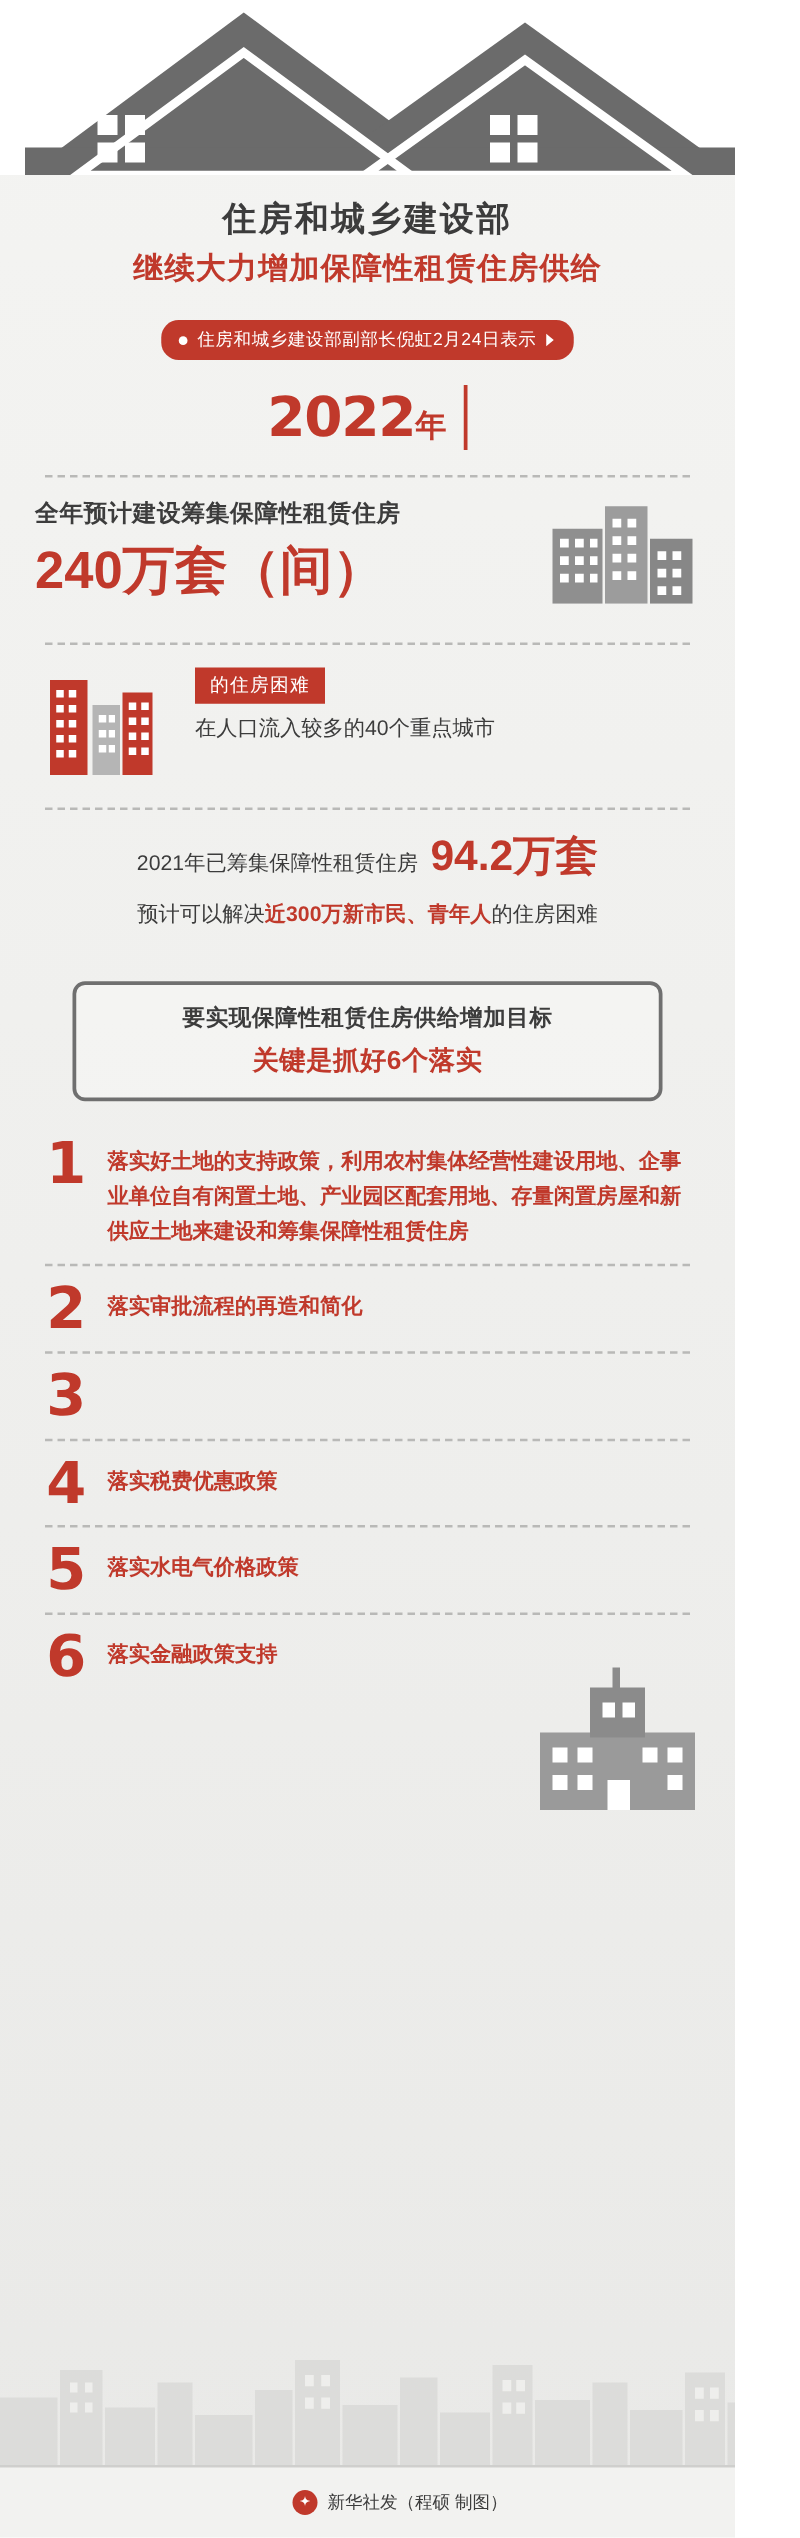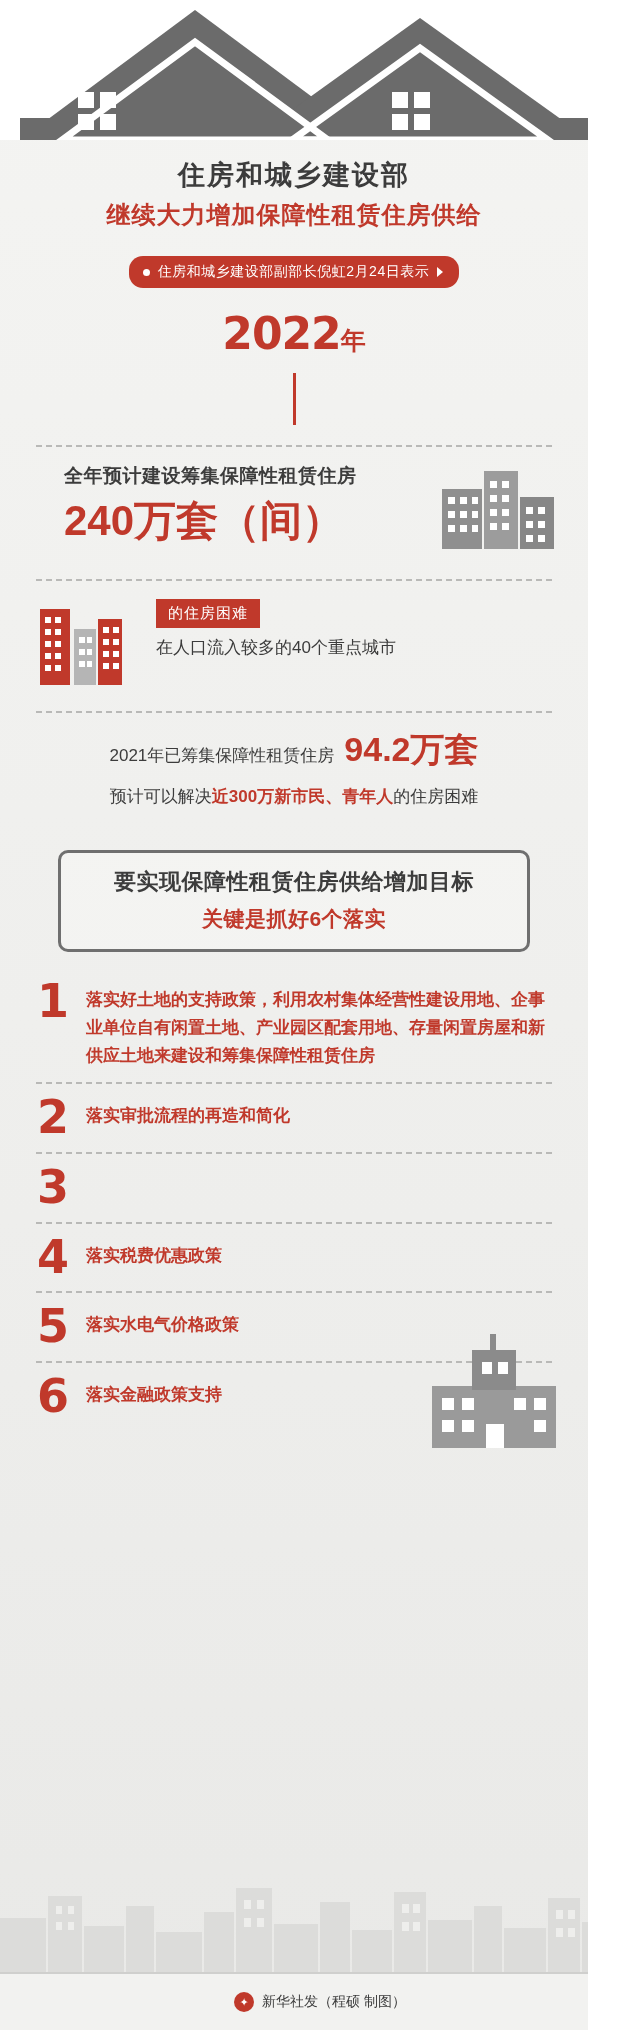--- a/index.html
+++ b/index.html
@@ -70,21 +70,20 @@
     border-left: 6px solid #ffffff;
   }
 
   
   .year-row {
     display: flex;
     align-items: center;
     justify-content: center;
     margin-top: 20px;
     gap: 14px;
-    flex-direction: column;
   }
   .year-num {
     font-size: 44px;
     font-weight: bold;
     color: #c0392b;
     letter-spacing: -1px;
     font-family: "DejaVu Sans", sans-serif;
   }
   .year-num .cn { font-size: 25px; font-family: "Liberation Sans", sans-serif; letter-spacing: 0; }
   .year-bar { width: 3px; height: 52px; background: #c0392b; }
@@ -95,21 +94,20 @@
     margin: 20px 36px 0 36px;
     border-top: 2px dashed #b9b9b7;
     height: 0;
   }
 
   
   .sec240 {
     position: relative;
     padding: 16px 36px 8px 28px;
     min-height: 112px;
-    margin-left: 36px;
   }
   .sec240 .line1 {
     font-size: 19px;
     color: #3c3c3c;
     font-weight: bold;
     letter-spacing: 0.5px;
   }
   .sec240 .big {
     margin-top: 4px;
     font-size: 42px;
@@ -168,21 +166,21 @@
 
   
   .goalbox {
     margin: 42px 58px 0 58px;
     border: 3px solid #6f6f6f;
     border-radius: 10px;
     text-align: center;
     padding: 14px 10px 16px 10px;
     background: rgba(255,255,255,0.25);
   }
-  .goalbox .g1 { font-size: 22px; color: #3c3c3c; font-weight: bold; letter-spacing: 0.5px; }
+  .goalbox .g1 { font-size: 18px; color: #3c3c3c; font-weight: bold; letter-spacing: 0.5px; }
   .goalbox .g2 { font-size: 21px; color: #c0392b; font-weight: bold; margin-top: 8px; letter-spacing: 0.5px; }
 
   
   .list { margin: 28px 36px 0 36px; }
   .item { display: flex; gap: 16px; align-items: flex-start; padding-bottom: 12px; }
   .item .num {
     font-size: 46px;
     font-weight: bold;
     color: #c0392b;
     line-height: 0.95;

